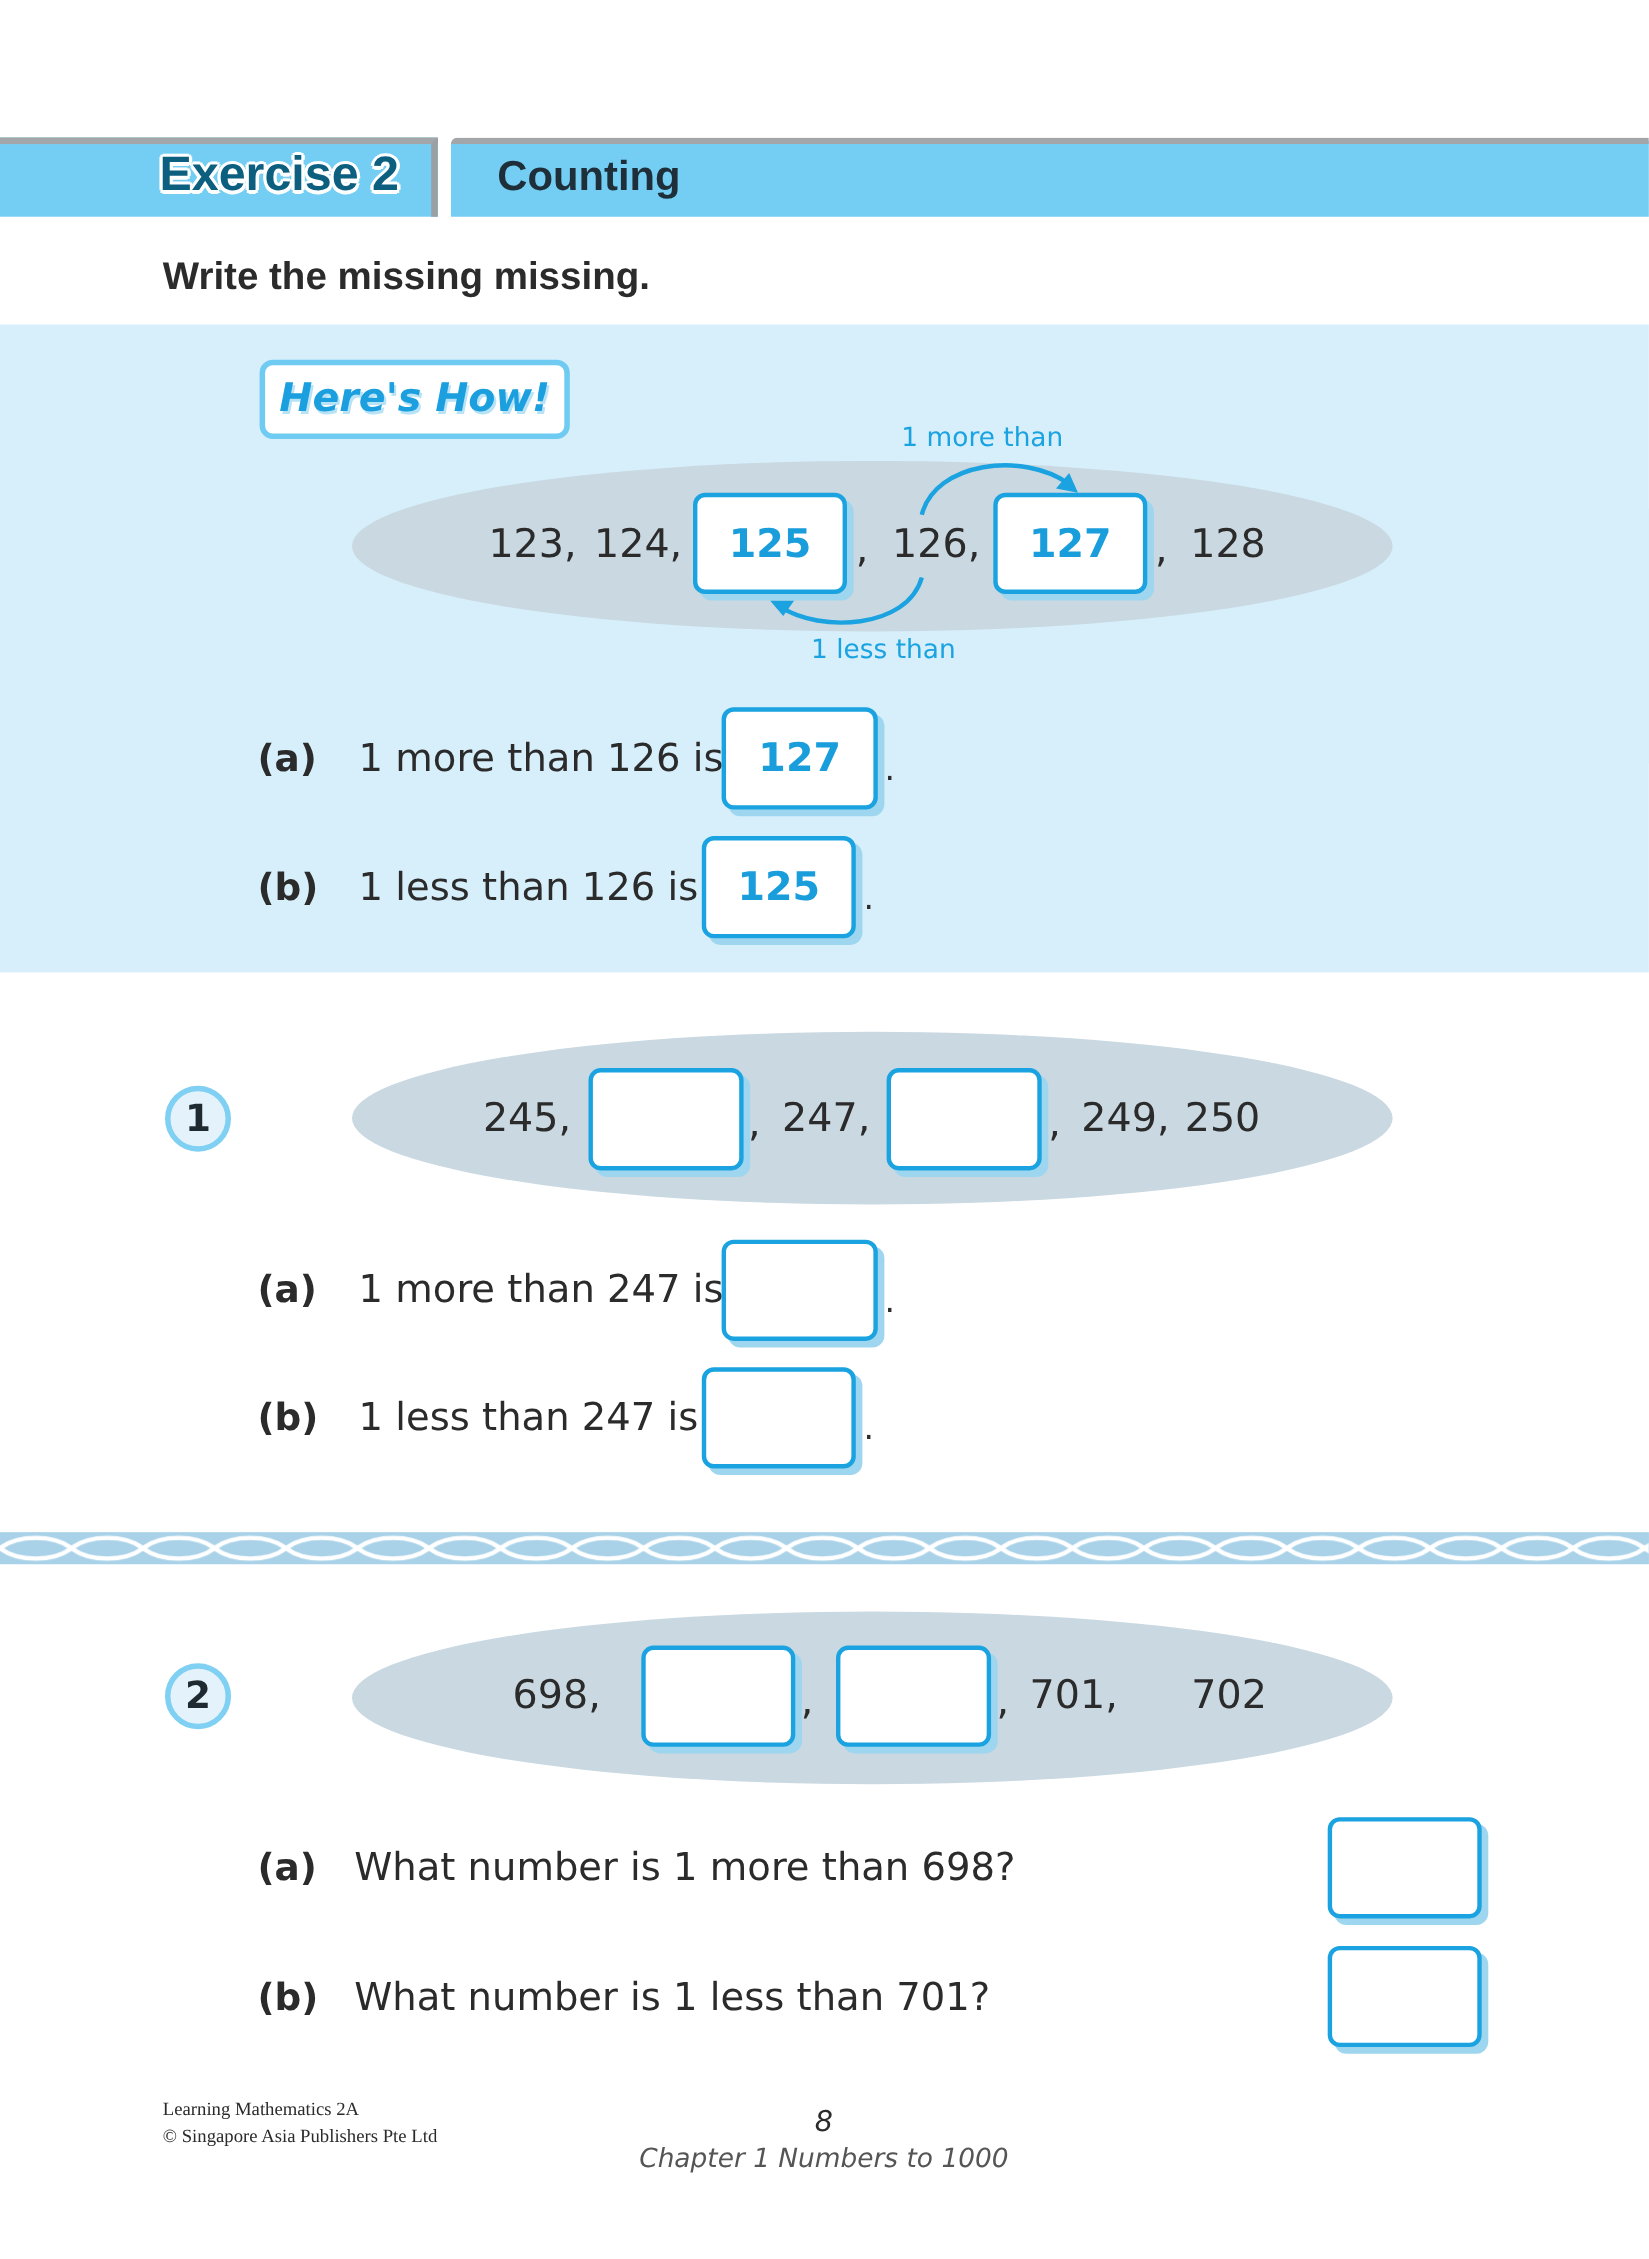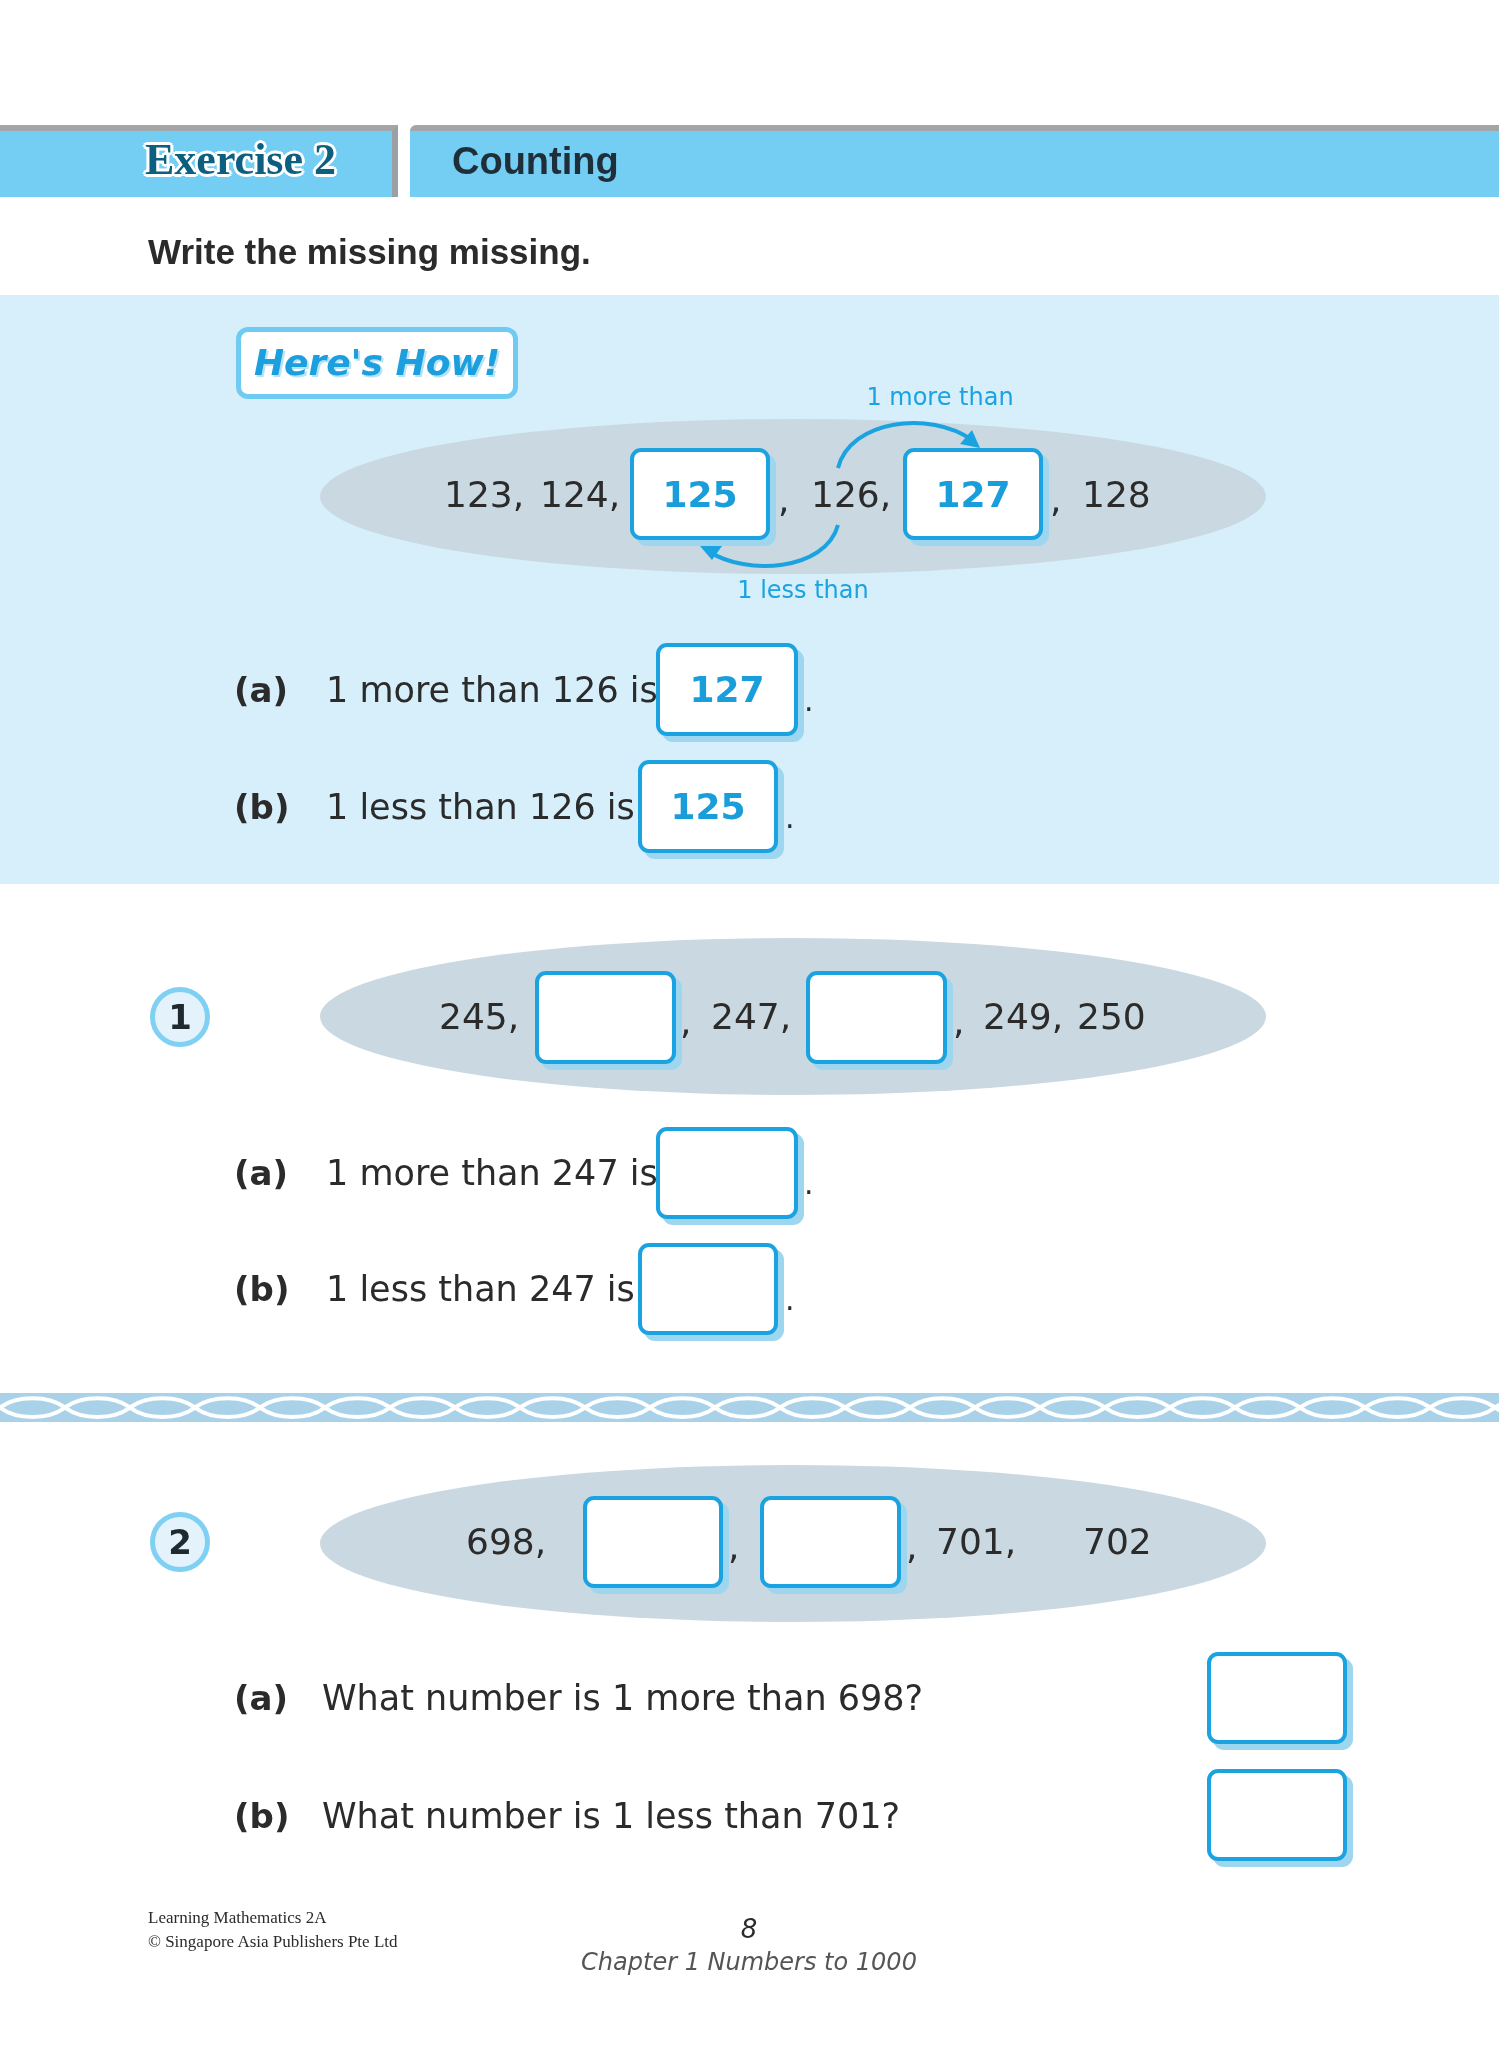--- a/index.html
+++ b/index.html
@@ -2,21 +2,21 @@
 <html><head>
 <meta charset="utf-8">
 <style>
   html, body { margin:0; padding:0; }
   body { width:1499px; height:2054px; position:relative; background:#ffffff; overflow:hidden;
          font-family:"DejaVu Sans", sans-serif; color:#2b2b2b; }
   .abs { position:absolute; }
   
   .hdr-left { left:0; top:125px; width:398px; height:72px; background:#74cef3; border-top:6px solid #a3a6a8; box-sizing:border-box; border-right:6px solid #9aa0a4; }
   .hdr-right { left:410px; top:125px; width:1089px; height:72px; background:#74cef3; border-top:6px solid #a3a6a8; box-sizing:border-box; border-top-left-radius:6px; }
-  .ex-title { left:145px; top:134px; font-family:Liberation Serif, serif; font-weight:bold; font-size:44px; color:#0d5f80;
+  .ex-title { left:145px; top:134px; font-family:Liberation Sans, sans-serif; font-weight:bold; font-size:44px; color:#0d5f80;
               text-shadow: 3px 0 0 #fff, -3px 0 0 #fff, 0 3px 0 #fff, 0 -3px 0 #fff, 2px 2px 0 #fff, -2px -2px 0 #fff, 2px -2px 0 #fff, -2px 2px 0 #fff; letter-spacing:0px; }
   .ex-sub { left:452px; top:140px; font-family:"Liberation Sans", sans-serif; font-weight:bold; font-size:38px; color:#1f2f3a; }
   .instr { left:148px; top:232px; font-family:"Liberation Sans", sans-serif; font-weight:bold; font-size:35px; color:#2b2b2b; }
   .howto-band { left:0; top:295px; width:1499px; height:589px; background:#d6effb; }
   .hh-box { left:236px; top:327px; width:282px; height:72px; box-sizing:border-box; border:5px solid #6fcbf2; border-radius:12px; background:#ffffff; }
   .hh-text { left:236px; top:327px; width:282px; height:72px; line-height:72px; text-align:center; font-family:"DejaVu Sans", sans-serif; font-style:italic; font-weight:bold; font-size:36px; color:#1b9fde; text-shadow:2px 2px 0 #b8e2f6; }
   .ellipse { background:#c9d8e1; border-radius:50%; }
   .num { font-family:"DejaVu Sans", sans-serif; font-size:36px; color:#2b2b2b; line-height:1; transform:translateY(-50%); white-space:nowrap; }
   .box { box-sizing:border-box; border:4px solid #1aa3e0; border-radius:11px; background:#ffffff; box-shadow:6px 6px 0 #9fd6ef; display:flex; align-items:center; justify-content:center;
          font-family:"DejaVu Sans", sans-serif; font-weight:bold; font-size:36px; color:#1a9ddb; }
@@ -45,21 +45,21 @@
 <div class="abs hh-text">Here's How!</div>
 
 <div class="abs ellipse" style="left:320px;top:419px;width:946px;height:155px;"></div>
 
 <svg class="abs" style="left:0;top:0;" width="1499" height="900">
   <path d="M 838 468 C 850 420, 930 410, 972 440" fill="none" stroke="#1aa3e0" stroke-width="4"></path>
   <polygon points="980,448 960,444 972,430" fill="#1aa3e0"></polygon>
   <path d="M 838 525 C 825 572, 745 575, 710 552" fill="none" stroke="#1aa3e0" stroke-width="4"></path>
   <polygon points="700,546 722,546 712,560" fill="#1aa3e0"></polygon>
 </svg>
-<div class="abs arrow-label" style="left:940px;top:397px;">1 more than</div>
+<div class="abs arrow-label" style="left:893px;top:397px;">1 more than</div>
 <div class="abs arrow-label" style="left:771px;top:590px;margin-left:32px;">1 less than</div>
 
 <div class="abs num" style="left:444px;top:495px;">123,</div>
 <div class="abs num" style="left:540px;top:495px;">124,</div>
 <div class="abs box" style="left:630px;top:448px;width:140px;height:92px;">125</div>
 <div class="abs num" style="left:778px;top:500px;">,</div>
 <div class="abs num" style="left:811px;top:495px;">126,</div>
 <div class="abs box" style="left:903px;top:448px;width:140px;height:92px;">127</div>
 <div class="abs num" style="left:1050px;top:500px;">,</div>
 <div class="abs num" style="left:1082px;top:495px;">128</div>

